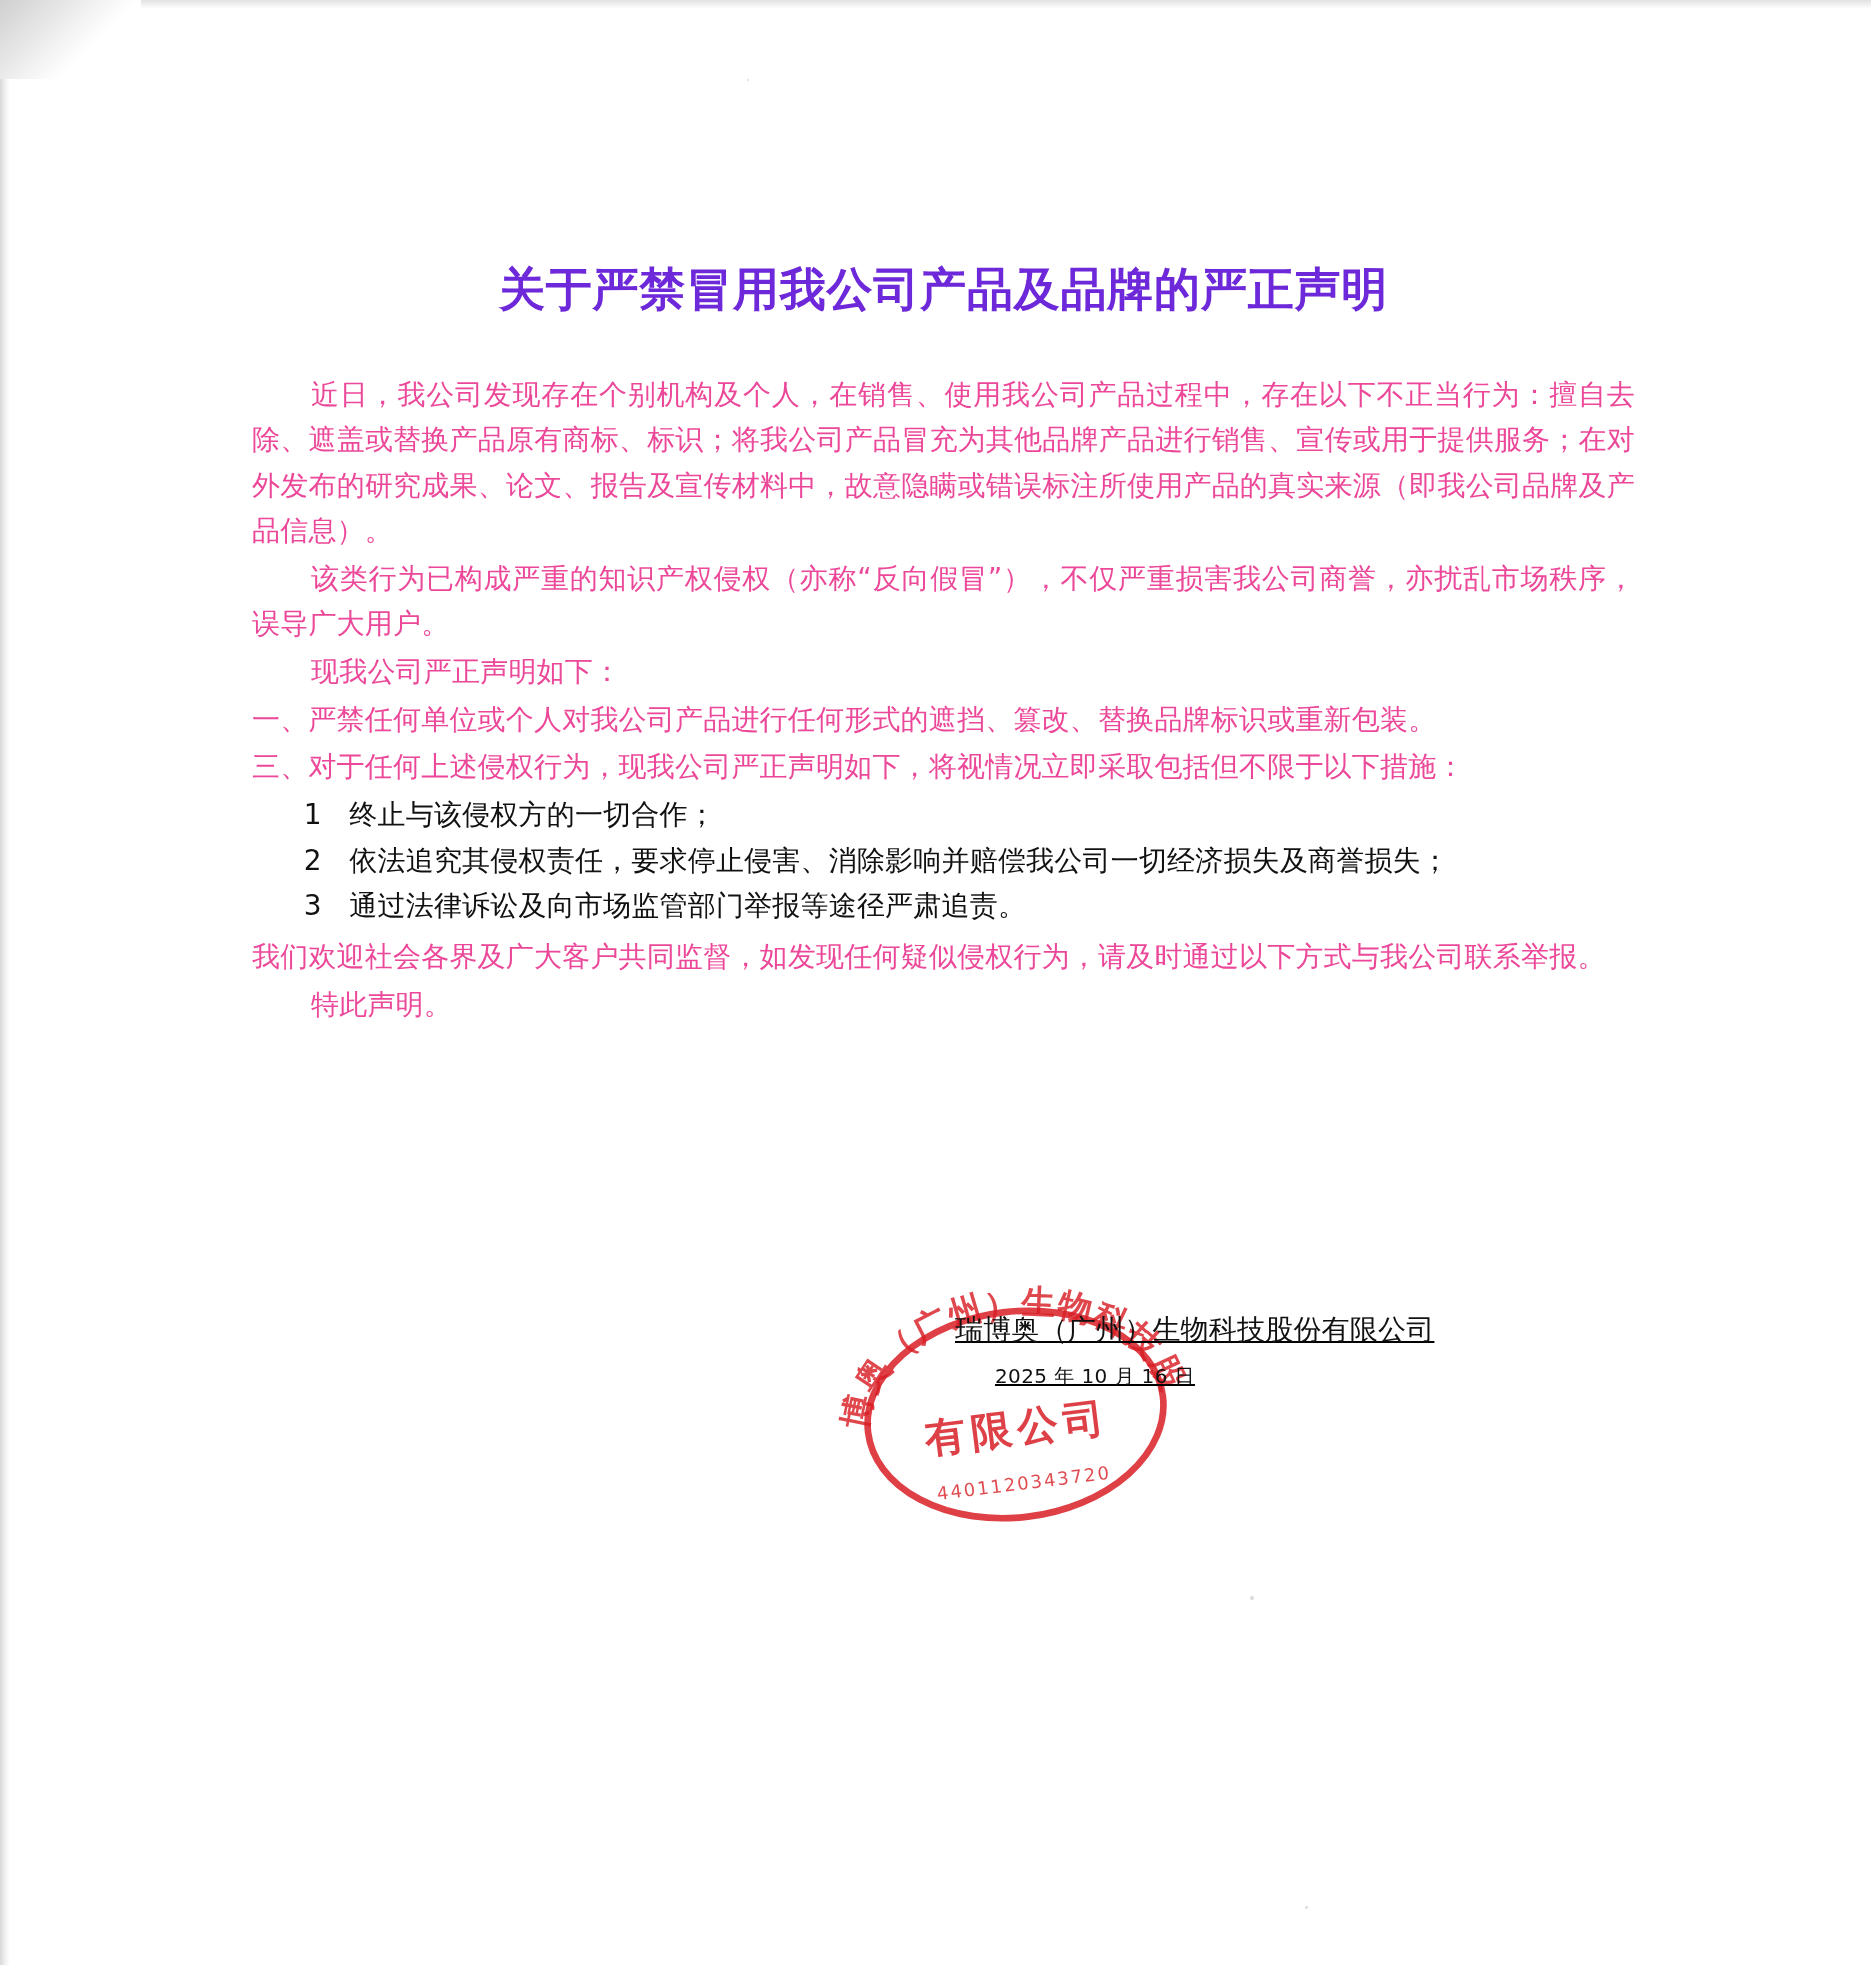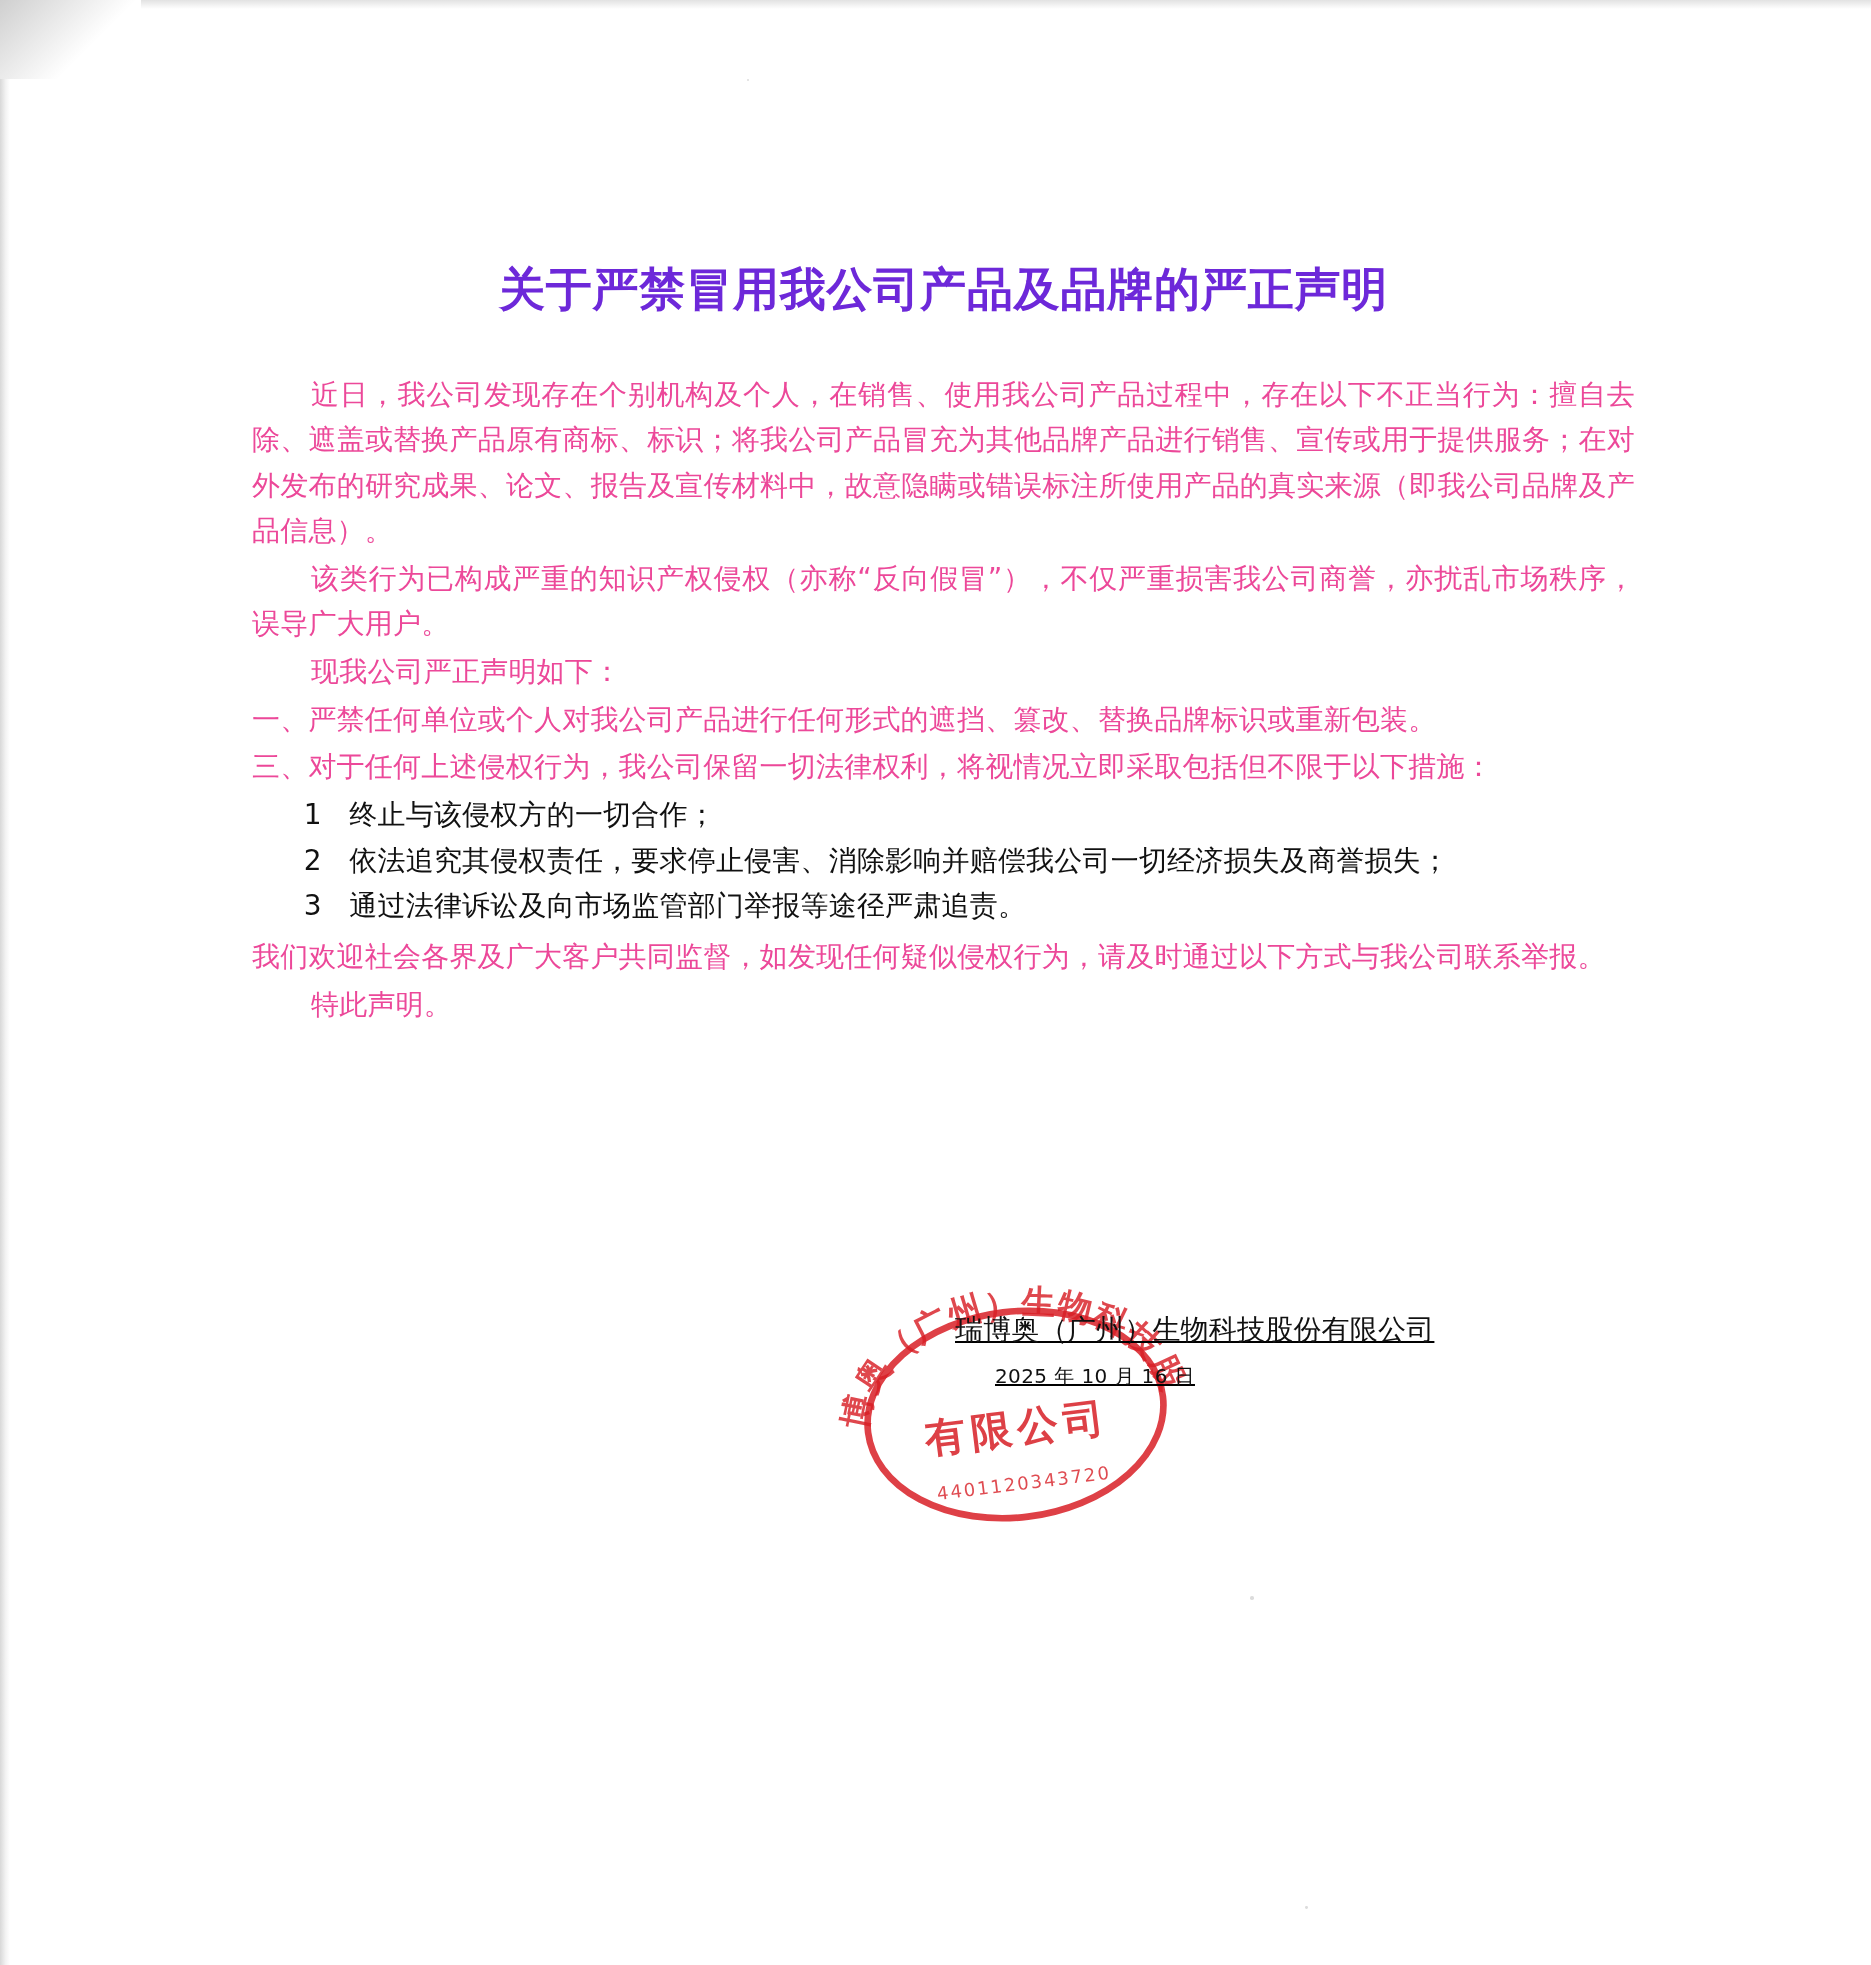--- a/index.html
+++ b/index.html
@@ -172,21 +172,21 @@
 
     <p class="para indent">近日，我公司发现存在个别机构及个人，在销售、使用我公司产品过程中，存在以下不正当行为：擅自去除、遮盖或替换产品原有商标、标识；将我公司产品冒充为其他品牌产品进行销售、宣传或用于提供服务；在对外发布的研究成果、论文、报告及宣传材料中，故意隐瞒或错误标注所使用产品的真实来源（即我公司品牌及产品信息）。</p>
 
     <p class="para indent">该类行为已构成严重的知识产权侵权（亦称“反向假冒”），不仅严重损害我公司商誉，亦扰乱市场秩序，误导广大用户。</p>
 
     <p class="para indent">现我公司严正声明如下：</p>
 
     <p class="para">一、严禁任何单位或个人对我公司产品进行任何形式的遮挡、篡改、替换品牌标识或重新包装。</p>
 
 
-    <p class="para">三、对于任何上述侵权行为，我公司保留一切法律权利，将视情况立即采取包括但不限于以下措施：</p>
+    <p class="para">三、对于任何上述侵权行为，现我公司严正声明如下，将视情况立即采取包括但不限于以下措施：</p>
 
     <ul class="num-list">
       <li>
         <span class="idx">1</span><span>终止与该侵权方的一切合作；</span>
       </li>
       <li>
         <span class="idx">2</span><span>依法追究其侵权责任，要求停止侵害、消除影响并赔偿我公司一切经济损失及商誉损失；</span>
       </li>
       <li>
         <span class="idx">3</span><span>通过法律诉讼及向市场监管部门举报等途径严肃追责。</span>

